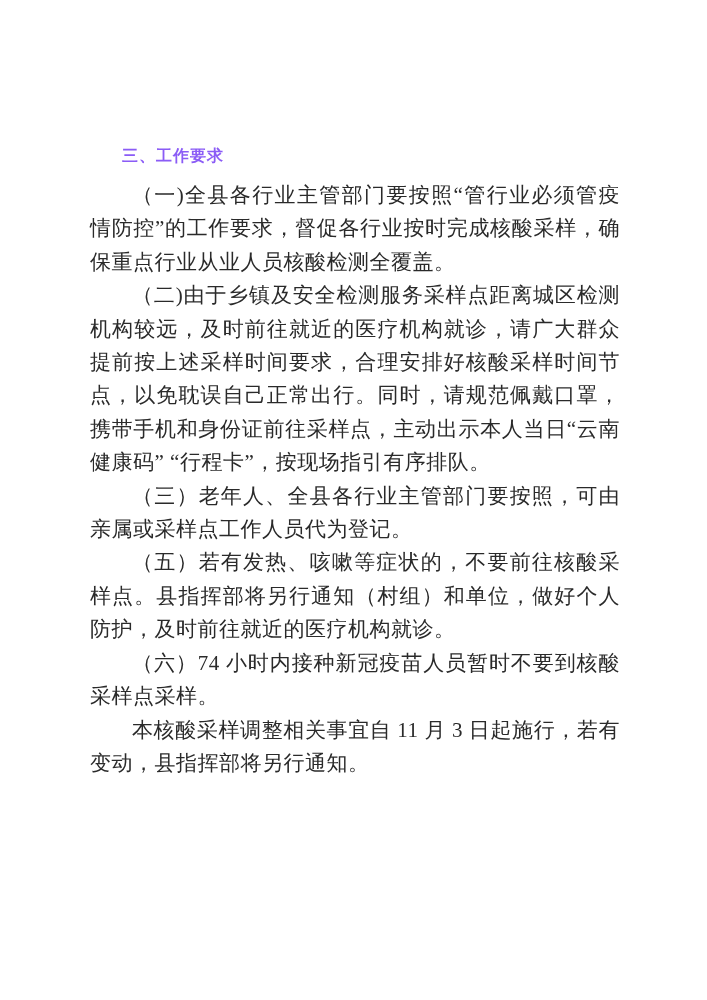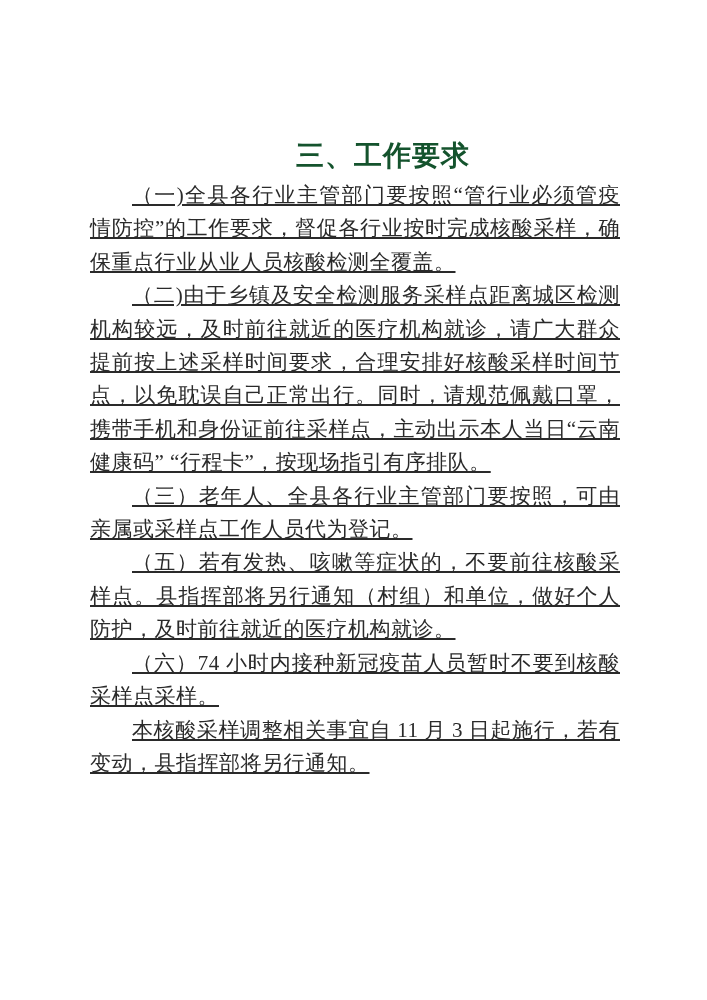--- a/index.html
+++ b/index.html
@@ -16,40 +16,38 @@
   .page {
     box-sizing: border-box;
     width: 707px;
     height: 1000px;
     padding: 139px 87px 0 90px;
     background: #ffffff;
   }
   .heading {
     font-family: "Liberation Sans", "DejaVu Sans", sans-serif;
     font-weight: bold;
-    font-size: 28px;
+    font-size: 16px;
     line-height: 33px;
-    color: #14532d;
+    color: #8b5cf6;
     margin: 0 0 7px 0;
     text-indent: 2em;
     letter-spacing: 1px;
-    text-align: center;
   }
   .para {
     font-family: "Liberation Serif", "DejaVu Serif", serif;
     font-weight: normal;
     font-size: 21px;
     line-height: 33.4px;
     color: #2a2a2a;
     margin: 0;
     text-indent: 2em;
     text-align: justify;
     text-justify: inter-ideograph;
     letter-spacing: 0.5px;
-    text-decoration: underline;
   }
 </style>
 </head>
 <body>
 
 <div class="page">
   <h2 class="heading">三、工作要求</h2>
 
   <p class="para">（一)全县各行业主管部门要按照“管行业必须管疫情防控”的工作要求，督促各行业按时完成核酸采样，确保重点行业从业人员核酸检测全覆盖。</p>
 

